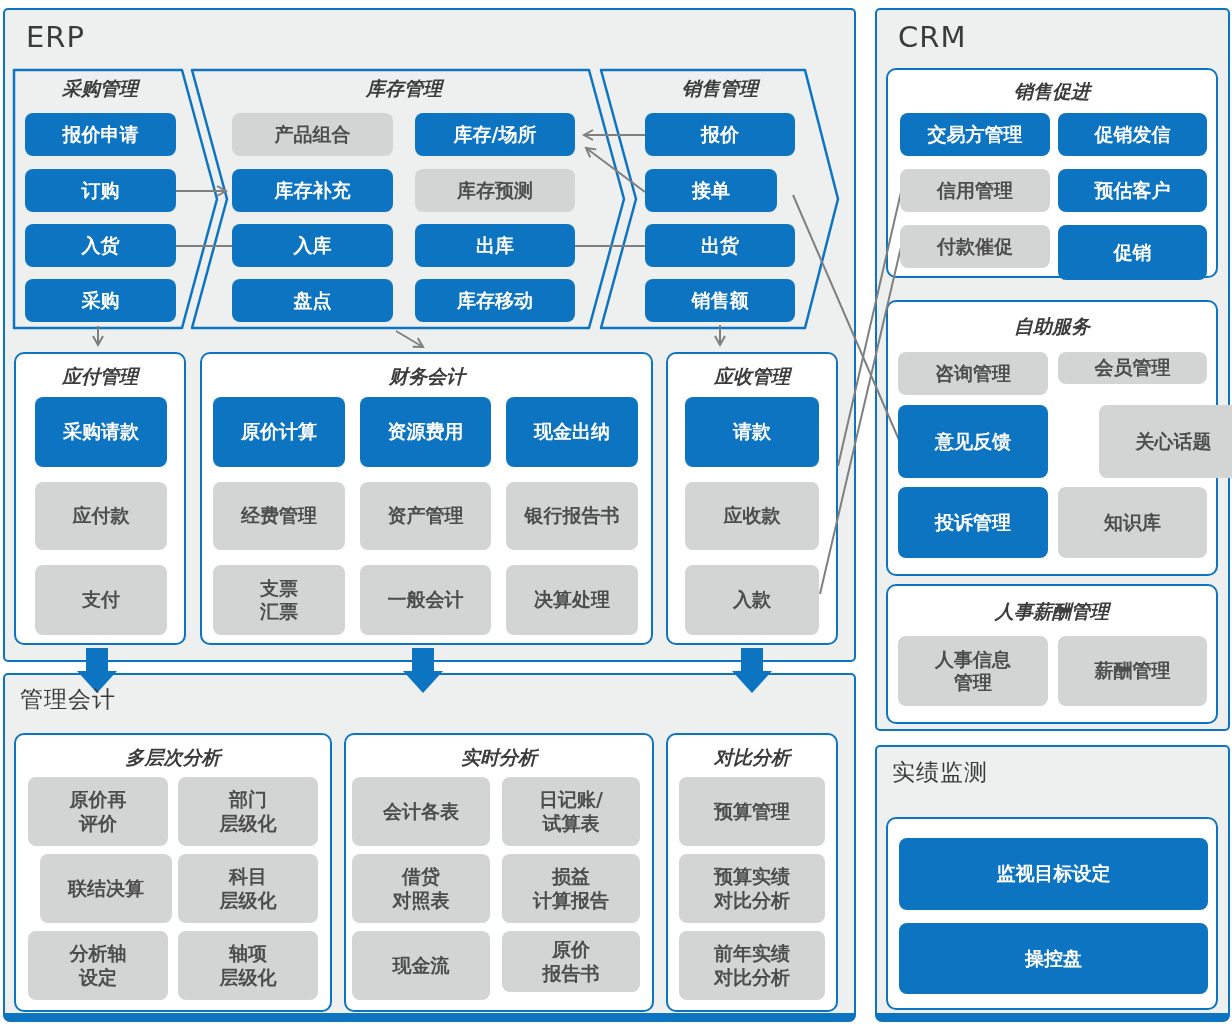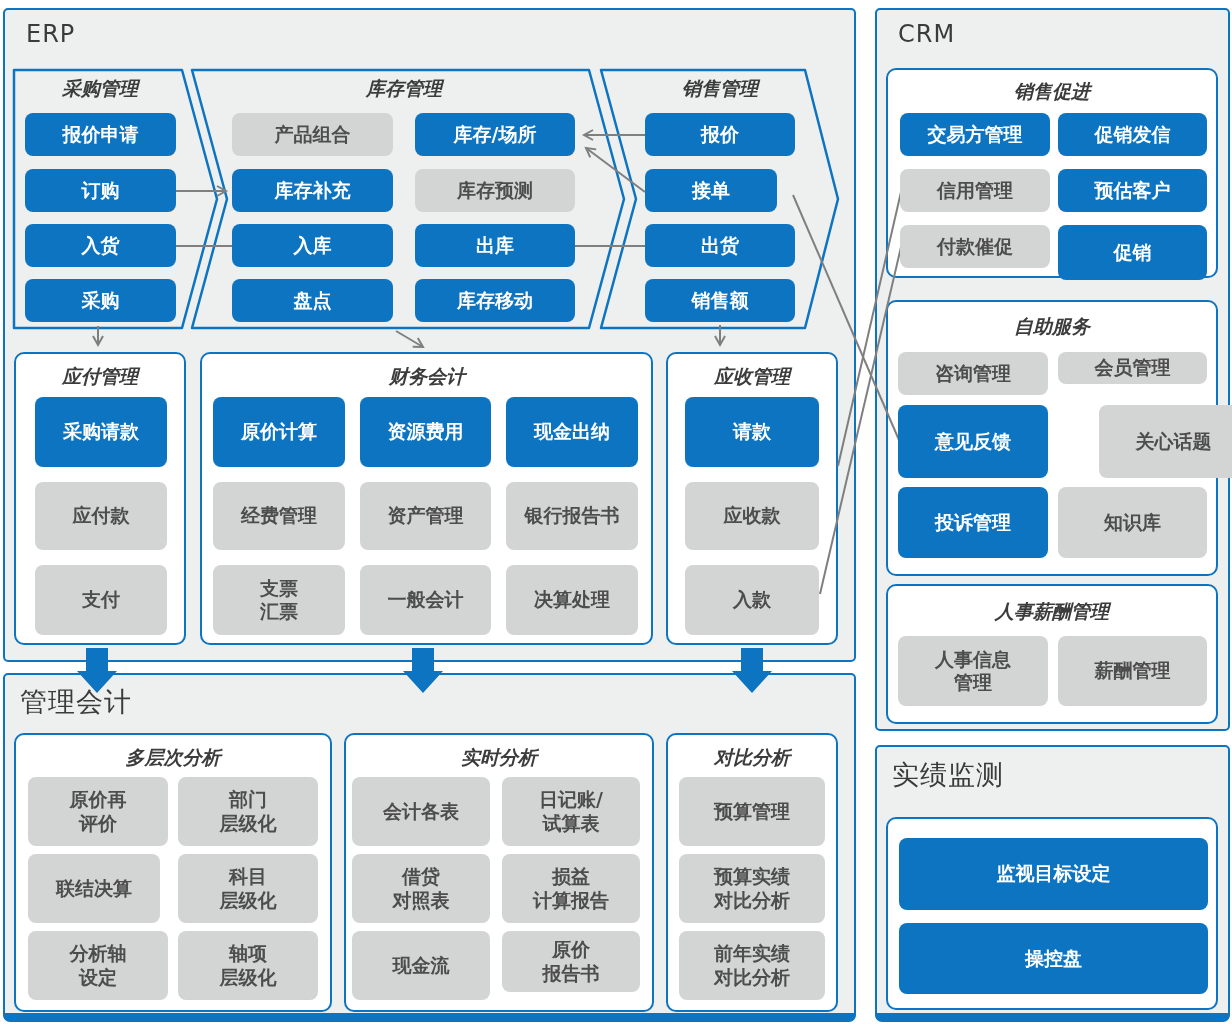--- a/index.html
+++ b/index.html
@@ -1,21 +1,21 @@
 <!DOCTYPE html>
 <html><head>
 <meta charset="utf-8">
 <style>
   html,body{margin:0;padding:0;background:#ffffff;}
   body{position:relative;width:1232px;height:1025px;font-family:"DejaVu Sans","Liberation Sans",sans-serif;overflow:hidden;}
   .panel{position:absolute;background:#eef0f0;border:2px solid #0d74c2;border-radius:5px;box-sizing:border-box;z-index:1;}
   .panel.thick-bottom{border-bottom:9px solid #0d74c2;border-radius:5px 5px 7px 7px;}
   .sec{position:absolute;background:#ffffff;border:2px solid #0d74c2;border-radius:10px;box-sizing:border-box;z-index:2;}
-  .title{position:absolute;color:#3b3b3b;font-size:24px;font-weight:400;z-index:10;letter-spacing:1px;}
-  .title.cn{font-size:27px;}
+  .title{position:absolute;color:#3b3b3b;font-size:29px;font-weight:400;z-index:10;letter-spacing:1px;}
+  .title.cn{font-size:23px;}
   .hdr{position:absolute;transform:translate(-50%,-50%);color:#3c3c3c;font-size:19px;font-weight:600;white-space:nowrap;z-index:10;font-style:italic;}
   .btn{position:absolute;display:flex;align-items:center;justify-content:center;text-align:center;border-radius:8px;font-size:19px;line-height:1.22;white-space:pre-line;box-sizing:border-box;z-index:10;}
   .btn.blue{background:#0d74c2;color:#ffffff;font-weight:700;}
   .btn.gray{background:#d3d4d4;color:#4d4d4d;font-weight:600;}
   svg.overlay{position:absolute;left:0;top:0;z-index:5;pointer-events:none;}
 </style>
 </head>
 <body>
 
 <div class="panel" style="left:3px;top:8px;width:853px;height:654px"></div>
@@ -114,21 +114,21 @@
 <div class="btn gray" style="left:685px;top:565px;width:134px;height:70px">入款</div>
 
 <div class="hdr" style="left:173px;top:758px">多层次分析</div>
 <div class="hdr" style="left:499px;top:758px">实时分析</div>
 <div class="hdr" style="left:752px;top:758px">对比分析</div>
 
 <div class="btn gray" style="left:28px;top:777px;width:140px;height:69px">原价再
 评价</div>
 <div class="btn gray" style="left:178px;top:777px;width:140px;height:69px">部门
 层级化</div>
-<div class="btn gray" style="left:28px;top:854px;width:132px;height:69px">联结决算</div>
+<div class="btn gray" style="left:40px;top:854px;width:132px;height:69px">联结决算</div>
 <div class="btn gray" style="left:178px;top:854px;width:140px;height:69px">科目
 层级化</div>
 <div class="btn gray" style="left:28px;top:931px;width:140px;height:69px">分析轴
 设定</div>
 <div class="btn gray" style="left:178px;top:931px;width:140px;height:69px">轴项
 层级化</div>
 
 <div class="btn gray" style="left:352px;top:777px;width:138px;height:69px">会计各表</div>
 <div class="btn gray" style="left:502px;top:777px;width:138px;height:69px">日记账/
 试算表</div>

